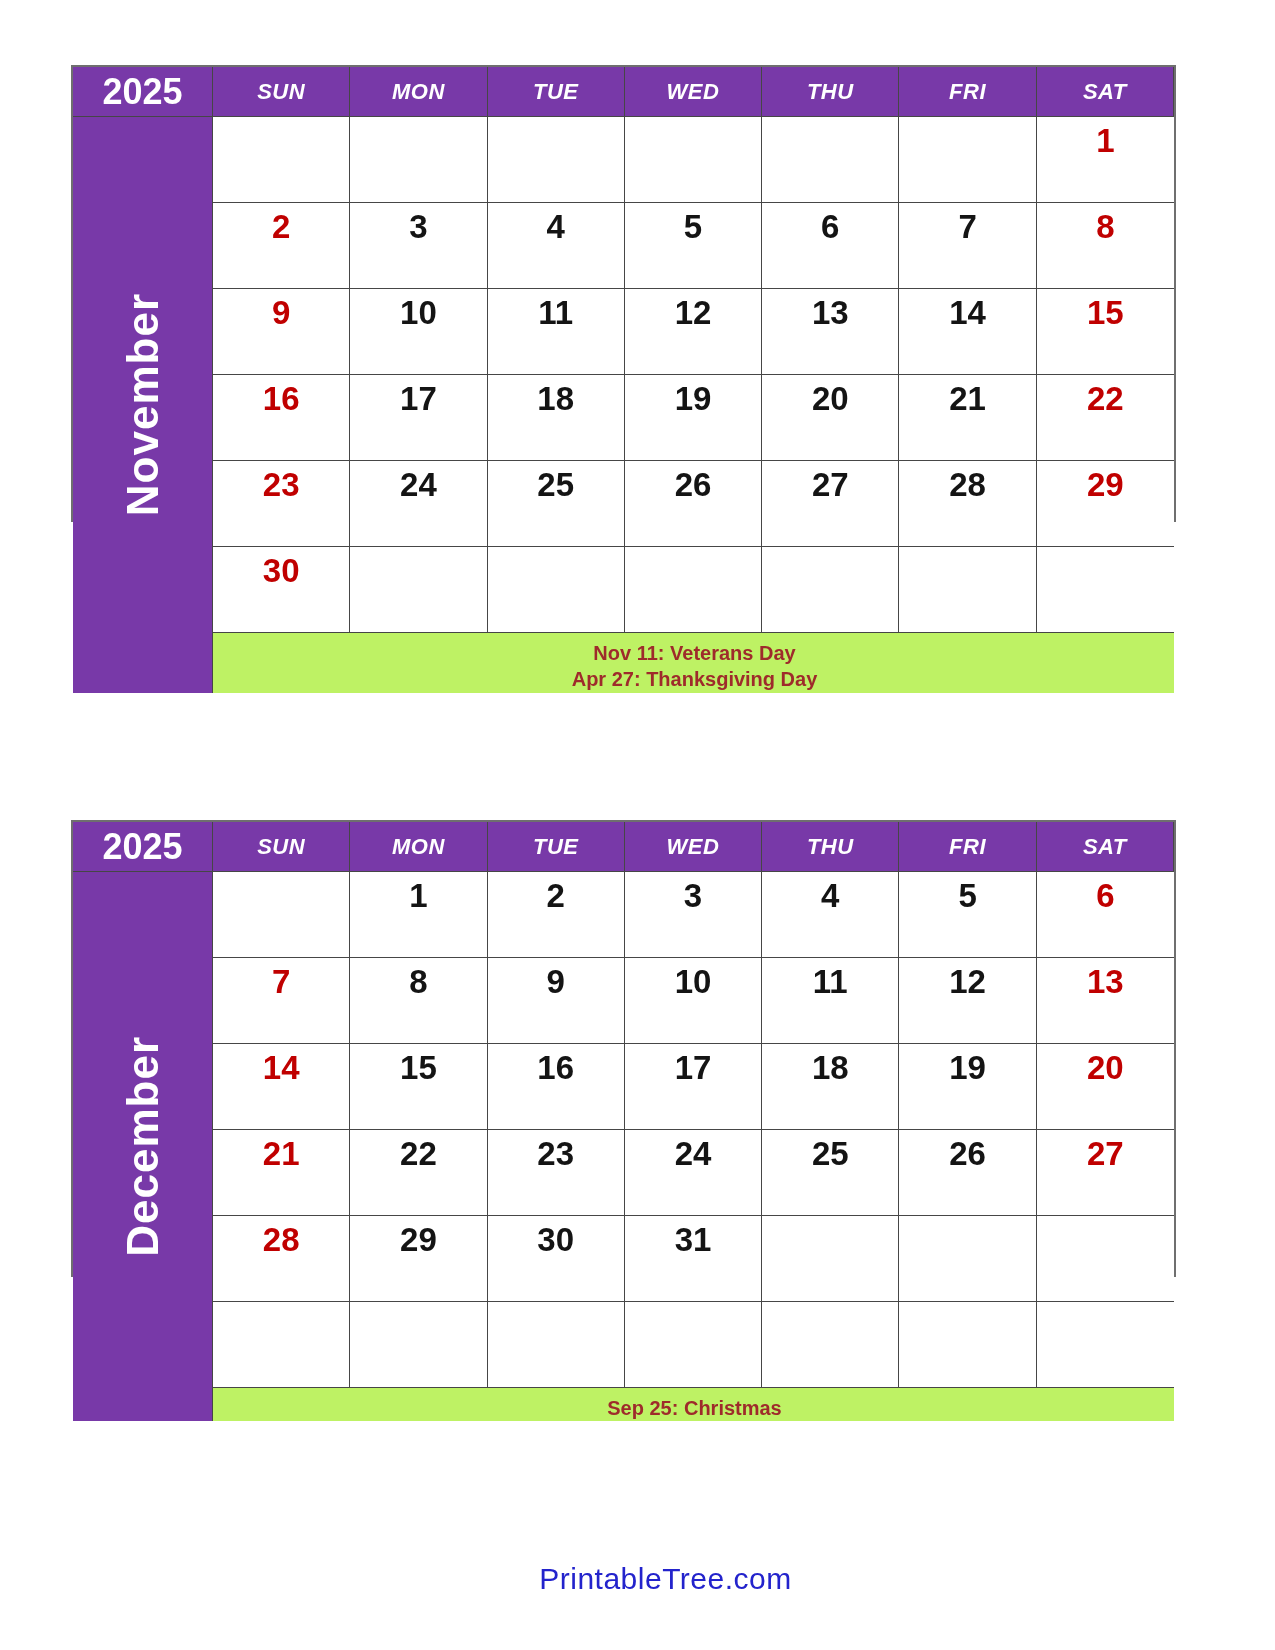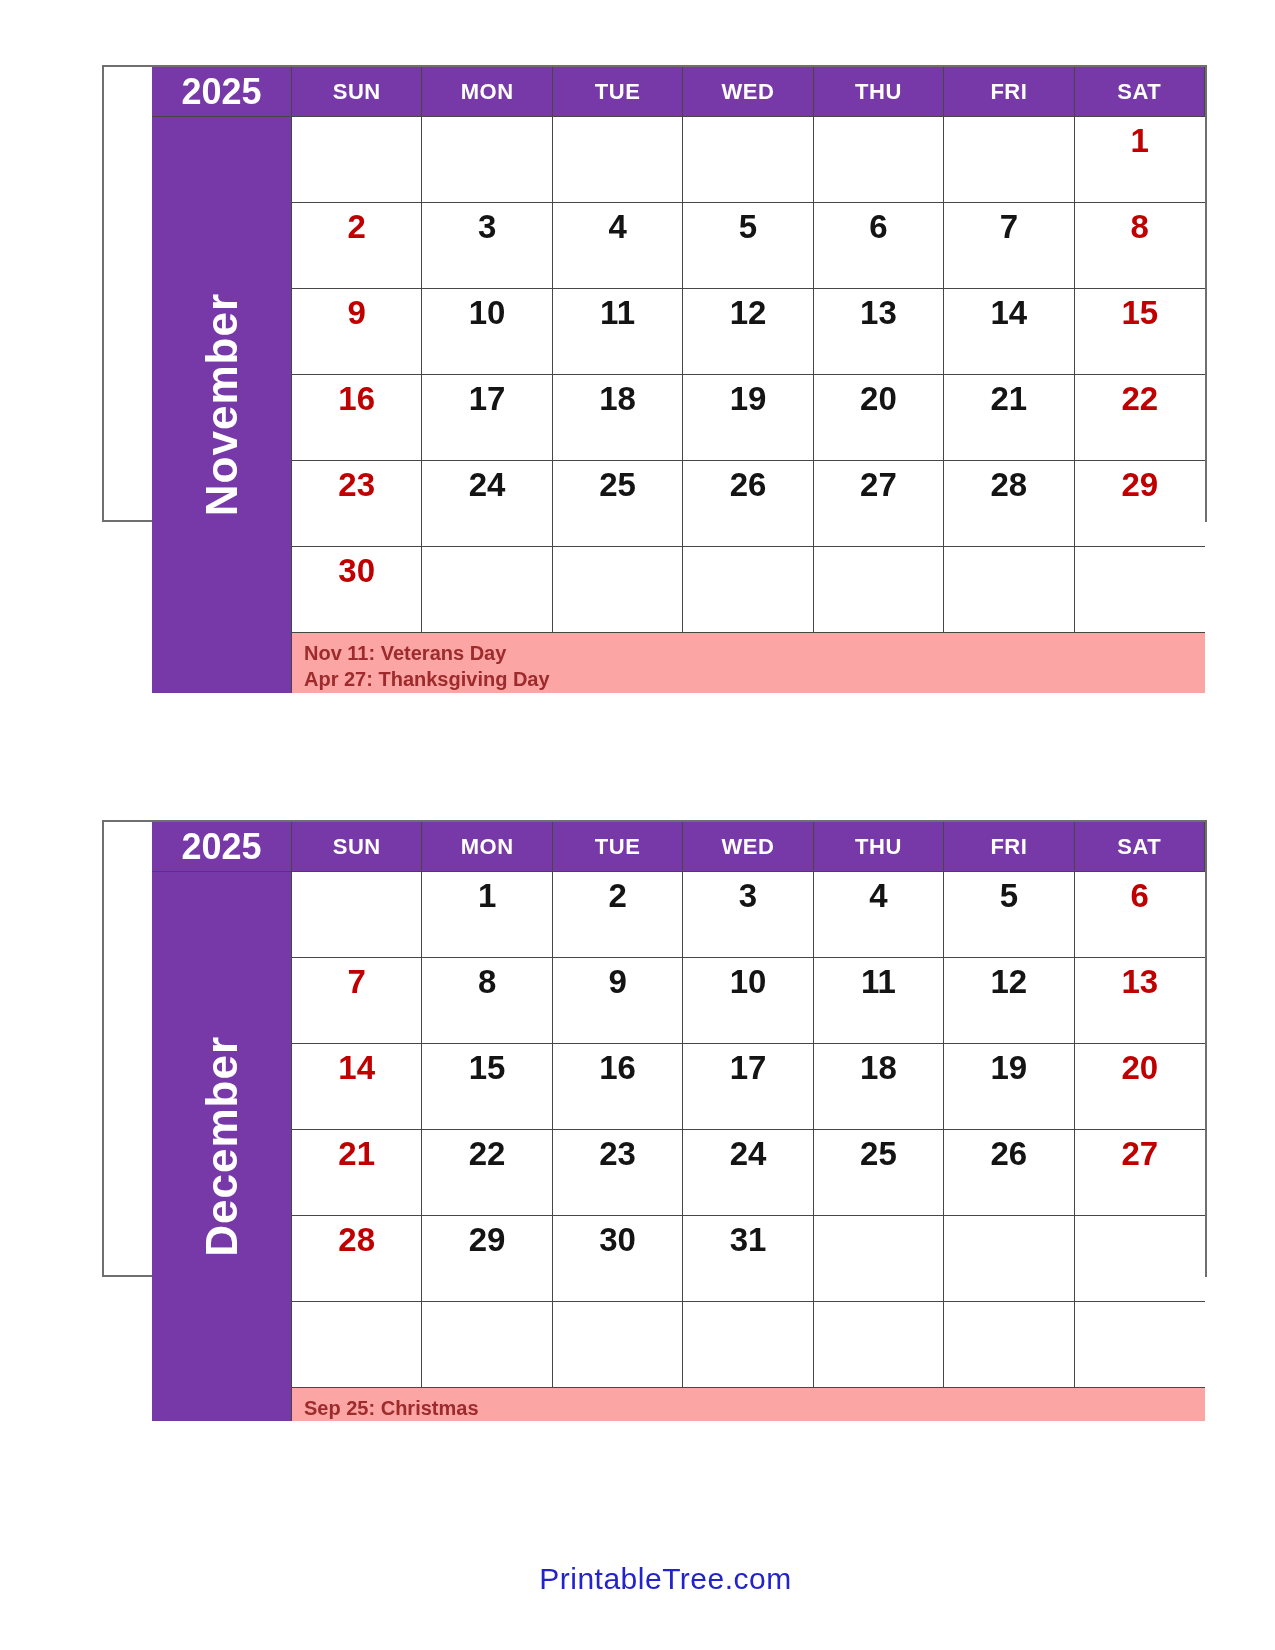--- a/index.html
+++ b/index.html
@@ -15,48 +15,48 @@
   html,body{background:#fff;}
   body{font-family:"Liberation Sans","DejaVu Sans",sans-serif;}
   .page{
     position:relative;
     width:1275px;height:1650px;
     background:#fff;
     overflow:hidden;
   }
   .cal{
     position:absolute;
-    left:102px;
+    left:71px;
     width:1105px;
     height:457px;
     display:grid;
     grid-template-columns:140px repeat(7,1fr);
     grid-template-rows:50px repeat(6,86px) auto;
     border:2px solid var(--frame);
     background:#fff;
-    padding-left:48px;
   }
   .cal.nov{top:65px;}
   .cal.dec{top:820px;}
   .yearcell{
     grid-row:1;grid-column:1;
     background:var(--purple);
     color:#fff;
     display:flex;align-items:center;justify-content:center;
     font-size:36px;font-weight:700;
     border-right:1.5px solid var(--grid);
     border-bottom:1.5px solid var(--grid);
   }
   .dayhead{
     background:var(--purple);
     color:#fff;
     display:flex;align-items:center;justify-content:center;
     font-size:22px;font-weight:700;letter-spacing:0.5px;
     border-right:1.5px solid var(--grid);
     border-bottom:1.5px solid var(--grid);
+    font-style:italic;
   }
   .dayhead:last-of-type{border-right:none;}
   .sidebar{
     grid-column:1;
     grid-row:2 / 9;
     background:var(--purple);
     border-right:1.5px solid var(--grid);
     display:flex;align-items:center;justify-content:center;
   }
   .month-name{
@@ -77,22 +77,23 @@
     font-size:33px;
     font-weight:700;
     color:var(--ink);
     line-height:1;
   }
   .datecell.lastcol{border-right:none;}
   .datecell.wknd{color:var(--red);}
   .holidaybar{
     grid-column:2 / 9;
     grid-row:8;
-    background:#fca5a5;
+    background:#bef264;
     padding:7px 10px 0 12px;
+    text-align:center;
   }
   .holiday-line{
     color:var(--holiday);
     font-size:20px;
     font-weight:700;
     line-height:1.32;
   }
   .footer{
     position:absolute;
     top:1562px;

